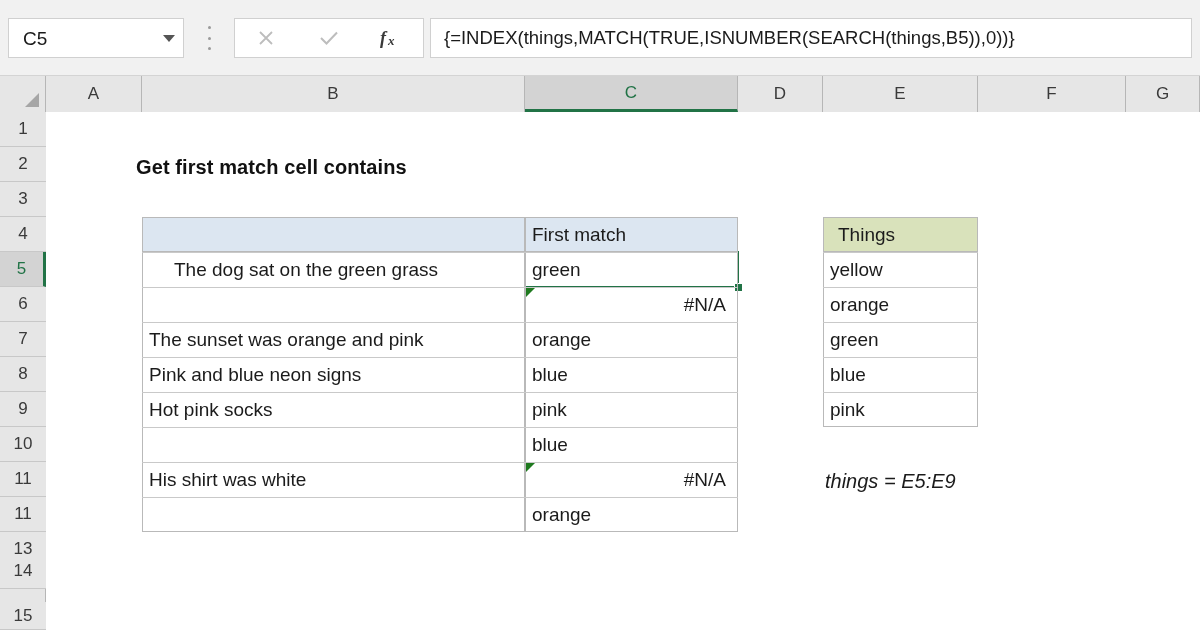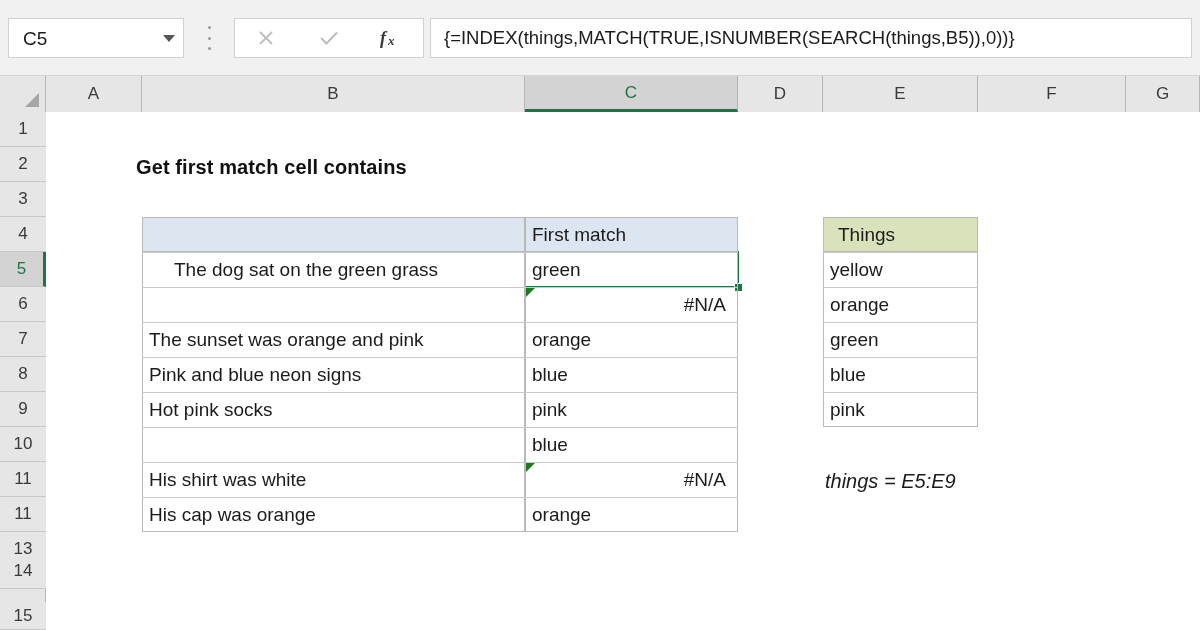--- a/index.html
+++ b/index.html
@@ -285,21 +285,20 @@
     <div class="hline" style="left: 95px; top: 280px; width: 596px;"></div>
     <div class="cell" style="left: 95px; top: 280px; width: 383px; height: 35px;">Hot pink socks</div>
     <div class="cell" style="left: 478px; top: 280px; width: 213px; height: 35px;">pink</div>
     <div class="hline" style="left: 95px; top: 315px; width: 596px;"></div>
     <div class="cell" style="left: 478px; top: 315px; width: 213px; height: 35px;">blue</div>
     <div class="hline" style="left: 95px; top: 350px; width: 596px;"></div>
     <div class="cell" style="left: 95px; top: 350px; width: 383px; height: 35px;">His shirt was white</div>
     <div class="cell right" style="left: 478px; top: 350px; width: 213px; height: 35px;">#N/A</div>
     <div class="err-tri" style="left: 479px; top: 351px;"></div>
     <div class="hline" style="left: 95px; top: 385px; width: 596px;"></div>
-    <div class="cell" style="left: 95px; top: 385px; width: 383px; height: 35px;">His cap was orange</div>
     <div class="cell" style="left: 478px; top: 385px; width: 213px; height: 35px;">orange</div>
     <div class="bx hdrfill-green" style="left: 776px; top: 105px; width: 155px; height: 35px;"></div>
     <div class="cell" style="left: 776px; top: 105px; width: 155px; height: 35px; margin-left: 8px;">Things</div>
     <div class="bx" style="left: 776px; top: 105px; width: 155px; height: 210px;"></div>
     <div class="hline" style="left: 776px; top: 140px; width: 155px;"></div>
     <div class="cell" style="left: 776px; top: 140px; width: 155px; height: 35px;">yellow</div>
     <div class="hline" style="left: 776px; top: 175px; width: 155px;"></div>
     <div class="cell" style="left: 776px; top: 175px; width: 155px; height: 35px;">orange</div>
     <div class="hline" style="left: 776px; top: 210px; width: 155px;"></div>
     <div class="cell" style="left: 776px; top: 210px; width: 155px; height: 35px;">green</div>

